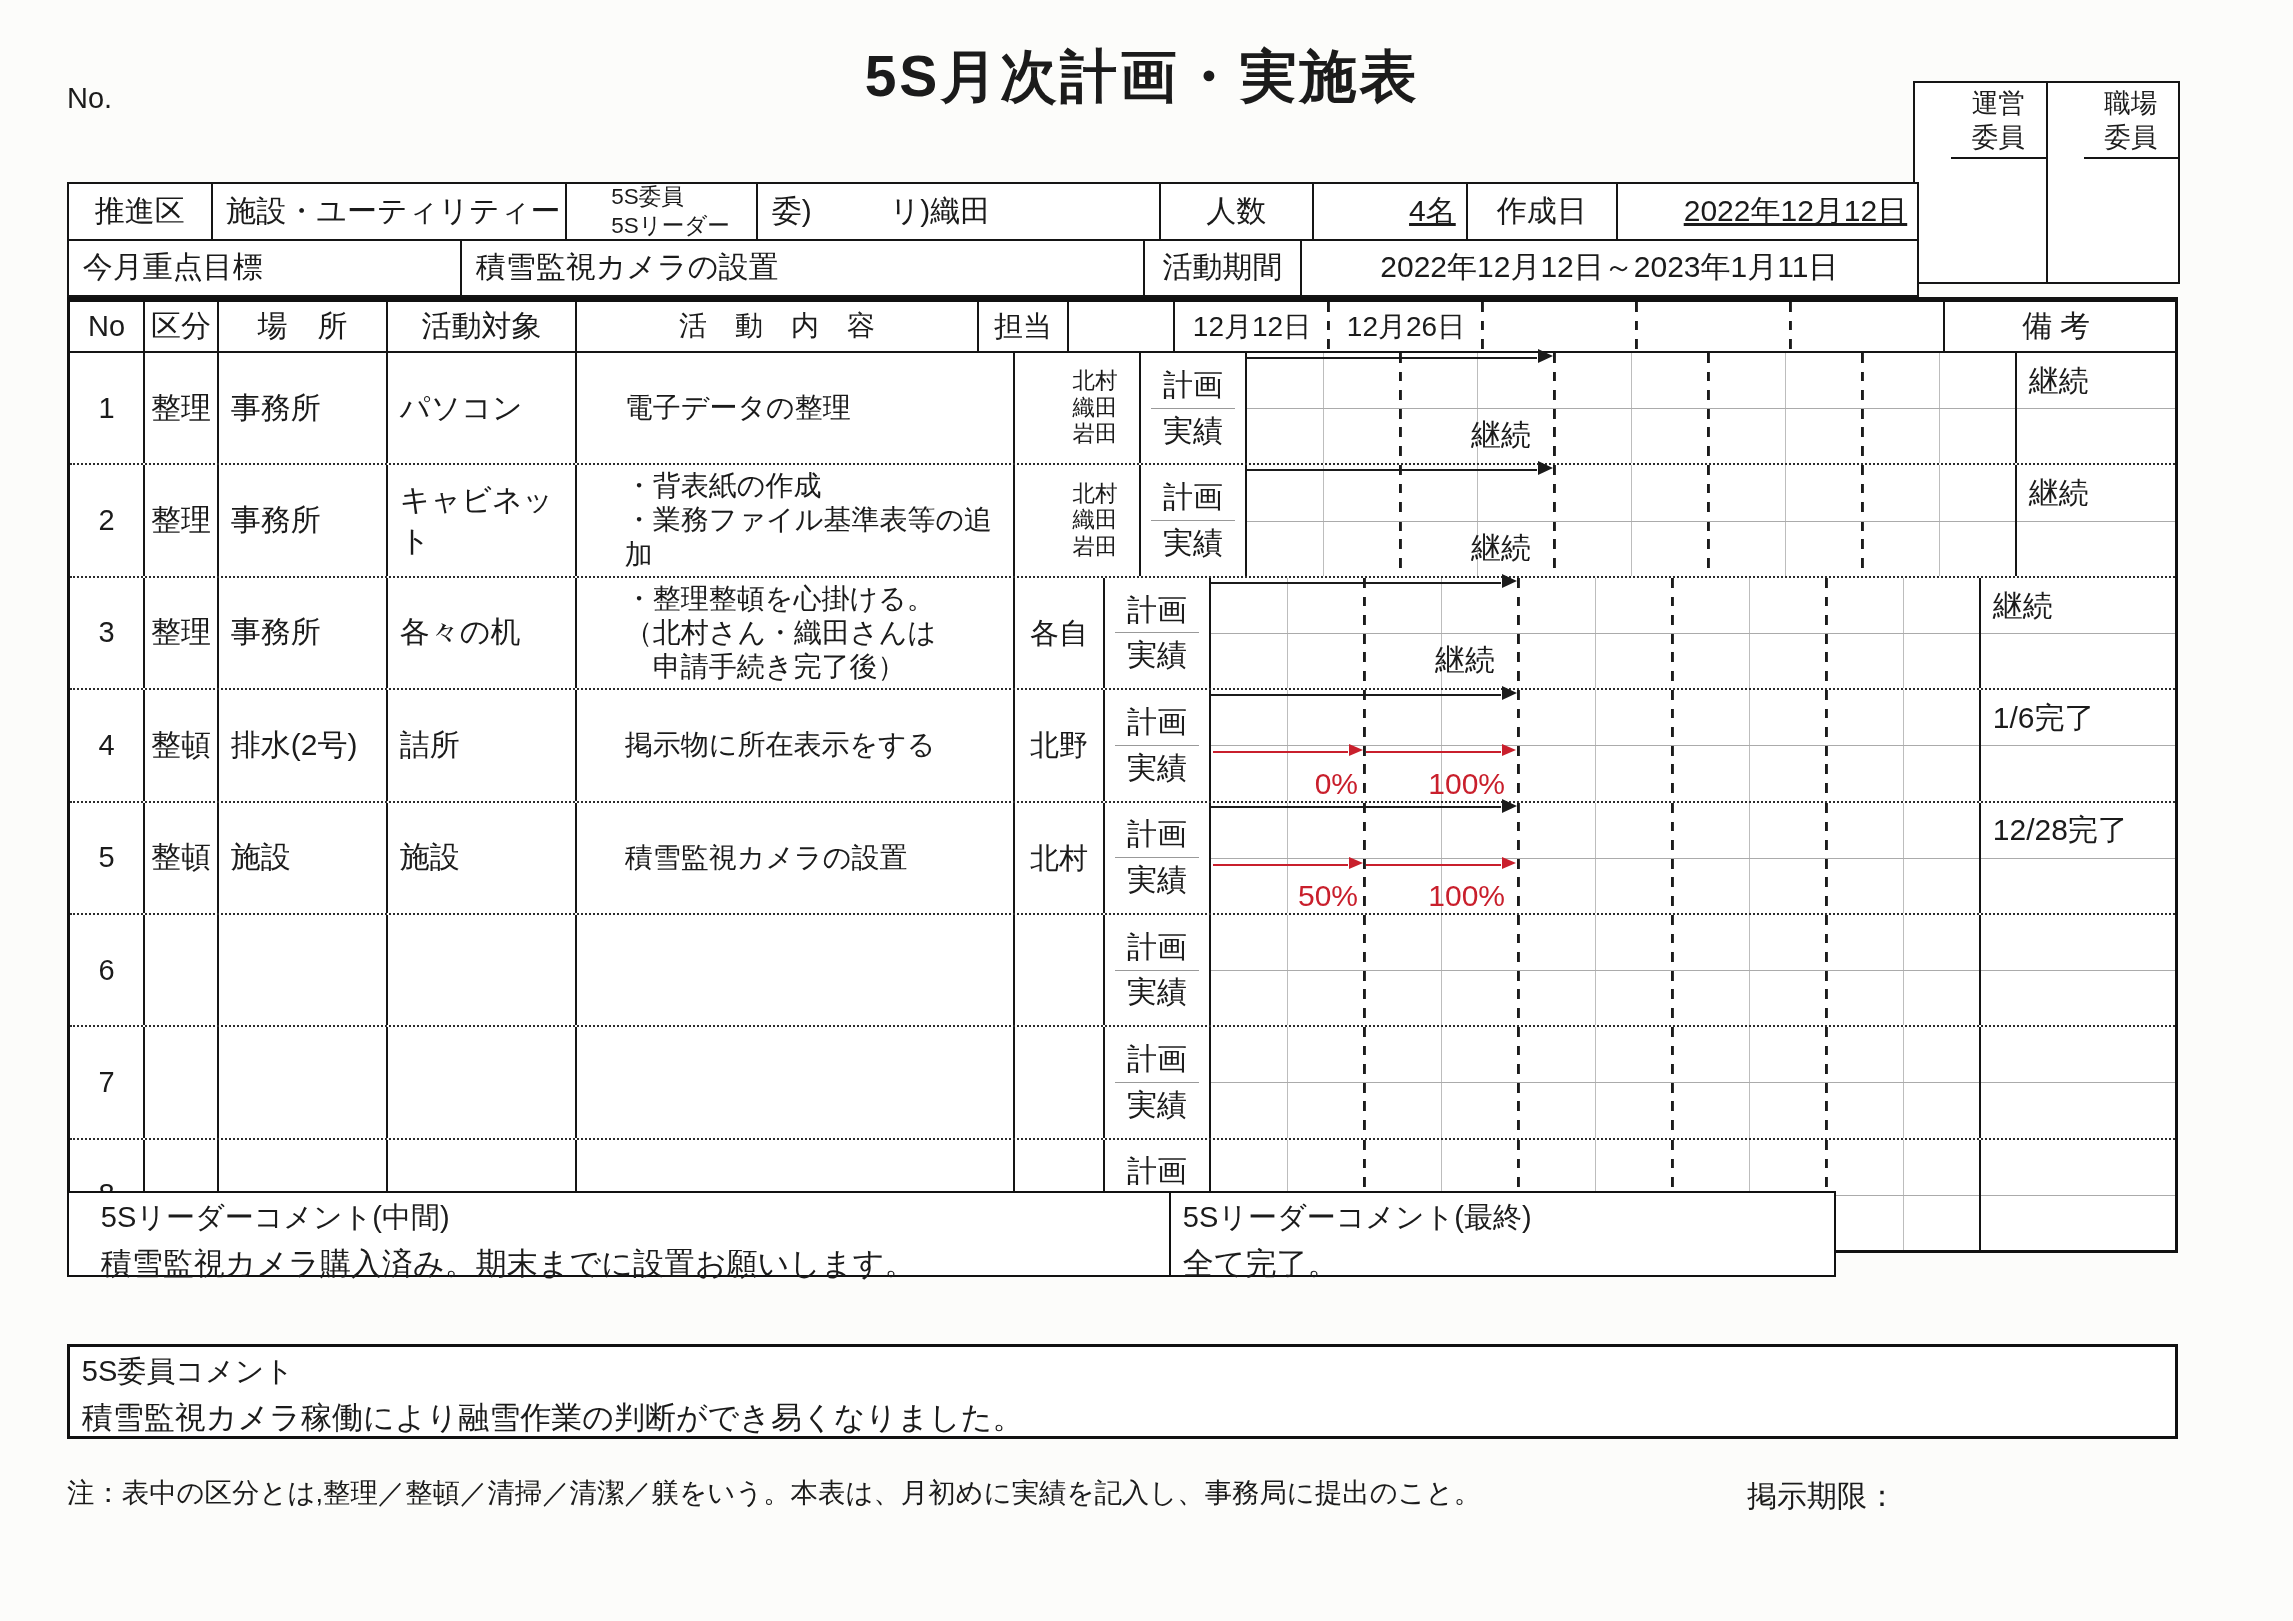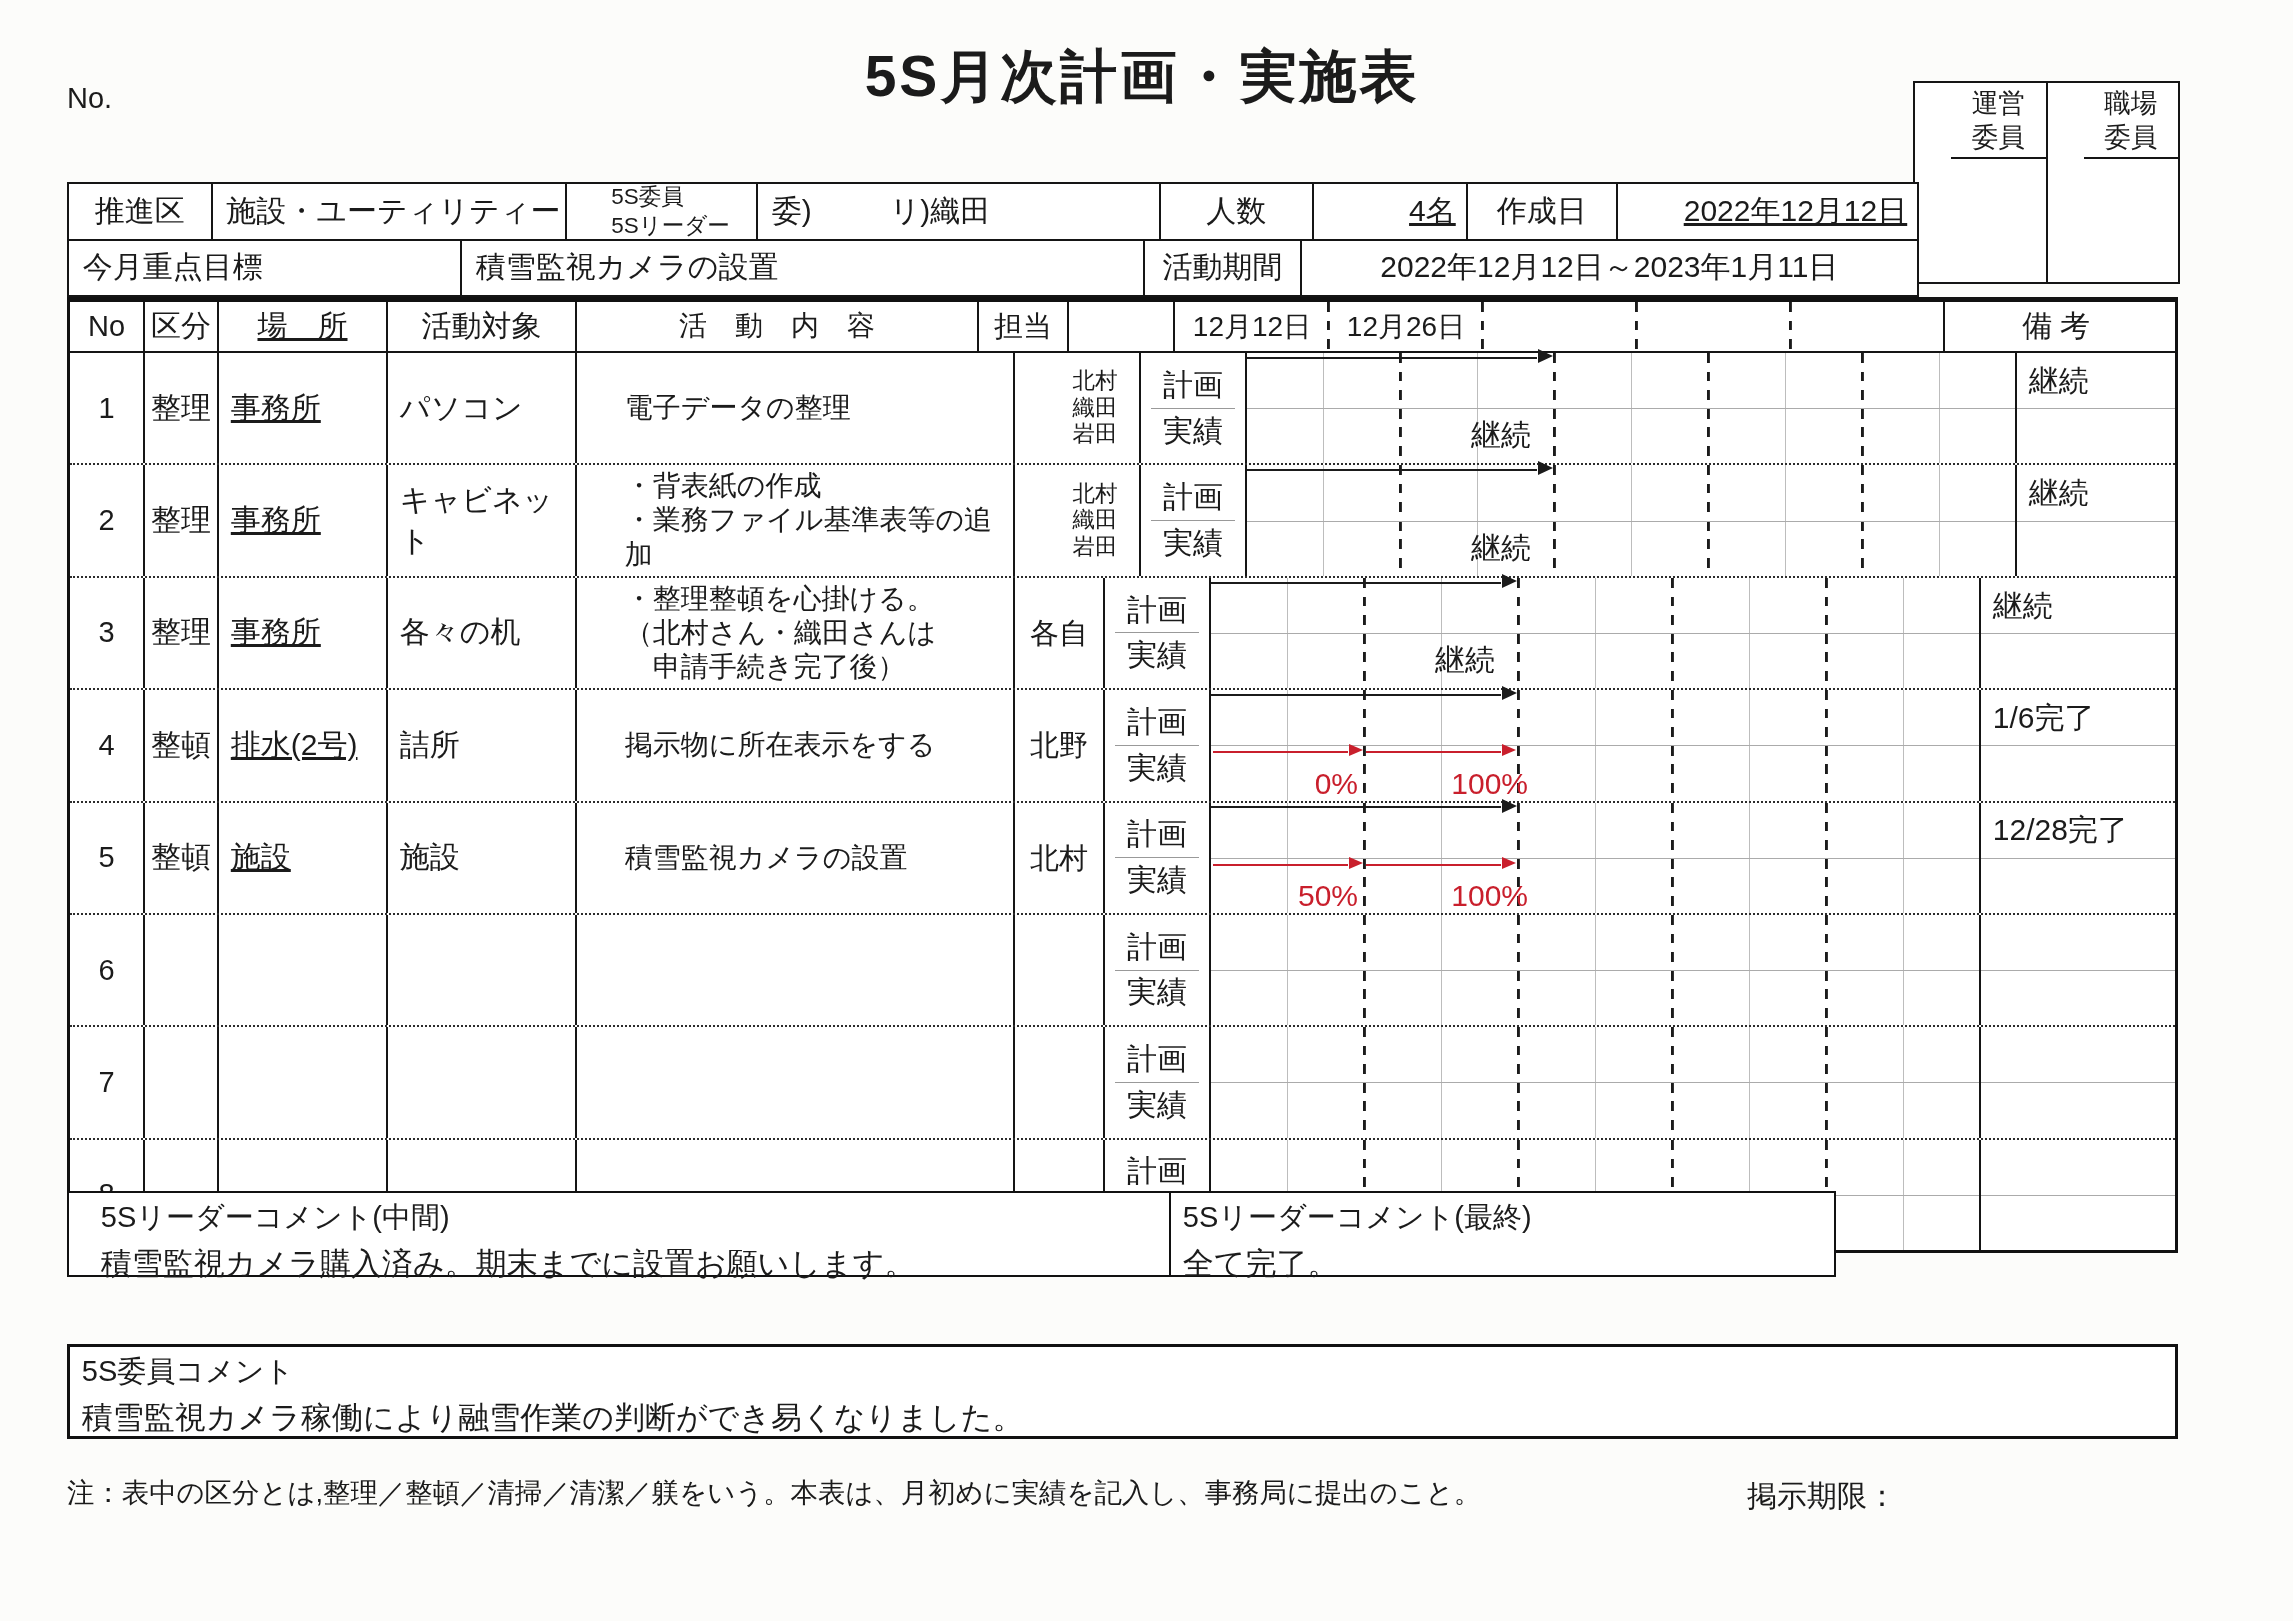--- a/index.html
+++ b/index.html
@@ -30,21 +30,21 @@
   .rolesval span.gap{margin-left:78px;}
 
   
   .mtable{position:absolute;left:67px;top:297px;width:2111px;height:956px;border:3.9px solid #111;border-top:5.9px solid #111;box-sizing:border-box;display:flex;flex-direction:column;background:#fff;}
   .thead{height:51px;flex:0 0 51px;display:flex;border-bottom:2.9px solid #151515;box-sizing:border-box;font-size:30px;}
   .trow{flex:1;display:flex;border-bottom:2.9px dotted #2c2c2c;box-sizing:border-box;min-height:0;}
   .trow.lastrow{border-bottom:none;}
   .c{border-right:2px solid #151515;box-sizing:border-box;position:relative;display:flex;align-items:center;justify-content:center;overflow:visible;}
   .w-no{width:75px;font-size:29px;}
   .w-cat{width:74px;font-size:30px;}
-  .w-place{width:169px;justify-content:flex-start;padding-left:11.8px;font-size:30px;text-decoration:underline;}
+  .w-place{width:169px;justify-content:flex-start;padding-left:11.8px;font-size:30px;}
   .w-target{width:189px;justify-content:flex-start;padding-left:11.8px;font-size:30px;}
   .w-content{width:402px;justify-content:flex-start;padding-left:11.8px;text-align:left;font-size:28px;line-height:1.22;}
   .w-charge{width:90px;text-align:center;font-size:29px;line-height:1.18;}
   .names3{font-size:22.5px;}
   .w-pa{width:106px;flex-direction:column;padding:10px;}
   .pa-half{flex:1;width:100%;display:flex;align-items:center;justify-content:center;font-size:30px;}
   .pa-half.top{border-bottom:1px solid #999;box-sizing:border-box;}
   .w-tl{width:770px;display:block;}
   .w-rem{flex:1;border-right:none;display:block;}
   .hcell{display:flex;align-items:center;justify-content:center;}
@@ -82,21 +82,21 @@
   
   .arr{position:absolute;height:0;border-top:2.9px solid #1b1b1b;}
   .arr::after{content:"";position:absolute;right:-15.7px;top:-9.8px;width:0;height:0;border-left:15.7px solid #1b1b1b;border-top:7.8px solid transparent;border-bottom:7.8px solid transparent;}
   .plan-arr{left:0;top:3.9px;width:290px;}
   .arr-red{position:absolute;height:0;border-top:2.9px solid #c91f2c;}
   .arr-red::after{content:"";position:absolute;right:-14.7px;top:-8.8px;width:0;height:0;border-left:14.7px solid #c91f2c;border-top:6.9px solid transparent;border-bottom:6.9px solid transparent;}
   .seg1{left:2px;top:calc(50% + 5.9px);width:135px;}
   .seg2{left:155px;top:calc(50% + 5.9px);width:135px;}
   .pct{position:absolute;color:#c91f2c;font-size:30px;text-align:right;top:calc(50% + 21.6px);}
   .pct1{left:39px;width:108px;}
-  .pct2{left:204px;width:113px;}
+  .pct2{left:181px;width:113px;}
   .keizoku{position:absolute;left:186px;width:98px;top:50%;height:50%;display:flex;align-items:center;justify-content:flex-end;font-size:30px;}
   .rtext{position:absolute;left:11.8px;right:5.9px;top:7.8px;font-size:30px;text-align:left;}
 
   
   .cA{position:absolute;left:67px;top:1191px;width:1769px;height:86px;border:2.9px solid #111;box-sizing:border-box;display:flex;background:#fff;padding-left:20px;}
   .cA-left{width:1082px;border-right:2.9px solid #111;box-sizing:border-box;padding:4.9px 11.8px;}
   .cA-right{flex:1;padding:4.9px 11.8px;}
   .cB{position:absolute;left:67px;top:1344px;width:2111px;height:95px;border:3.9px solid #111;box-sizing:border-box;padding:4.9px 11.8px;background:#fff;}
   .ctitle{font-size:29px;}
   .cbody{font-size:31px;margin-top:4.9px;}

